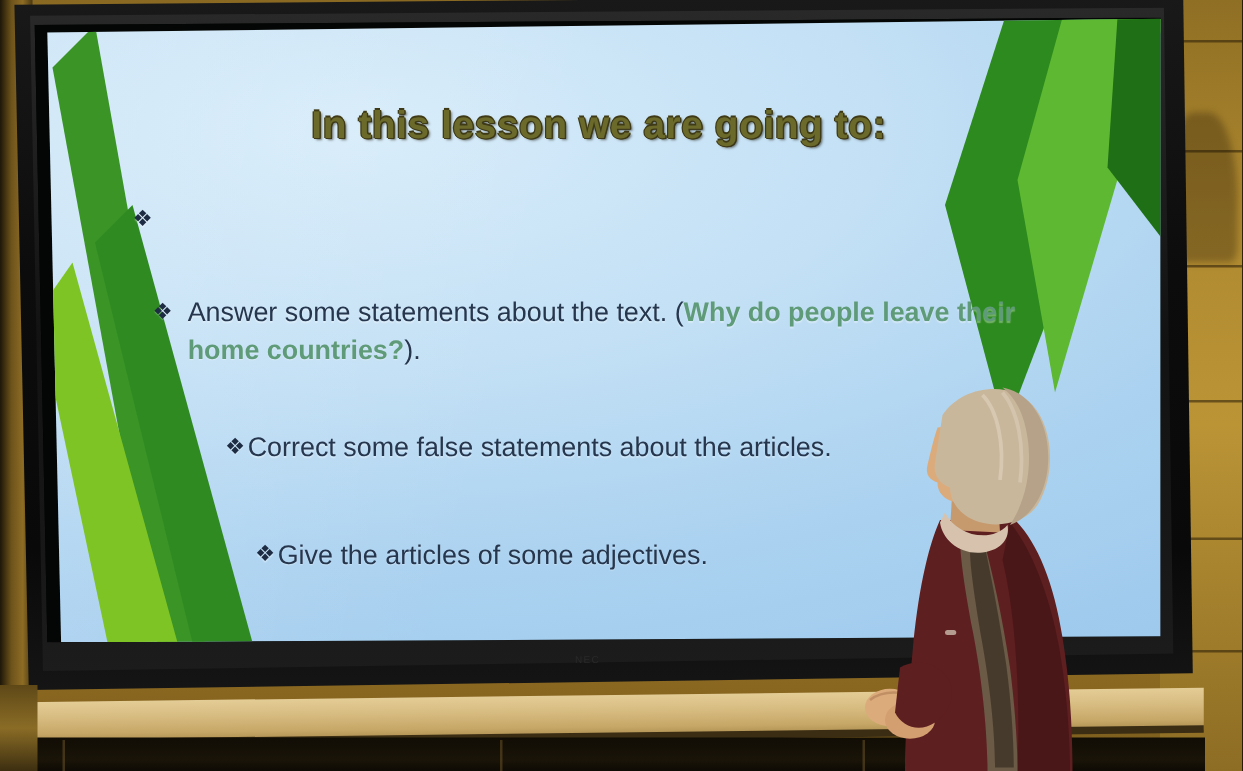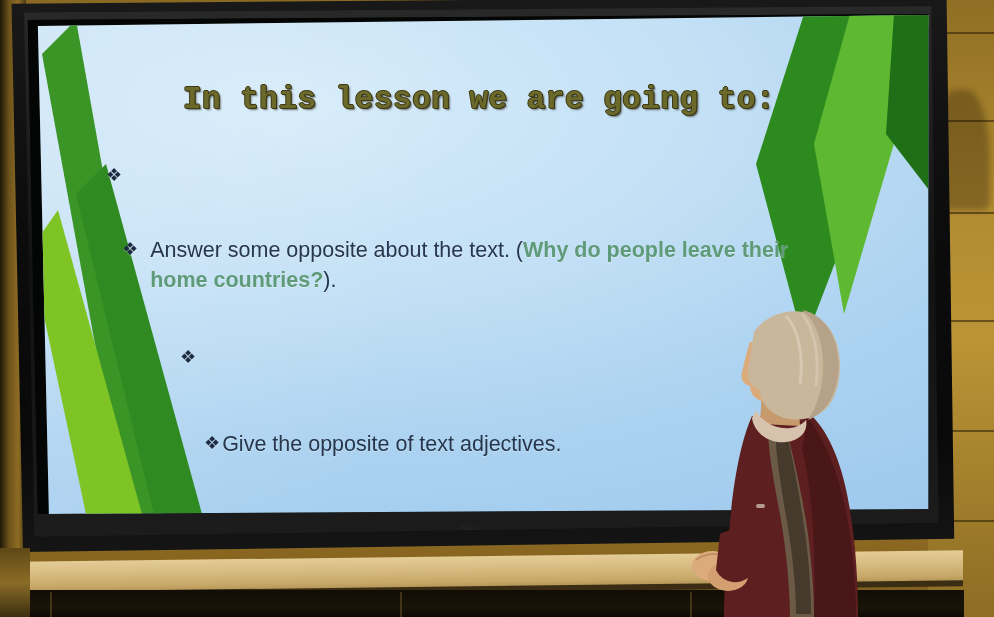--- a/index.html
+++ b/index.html
@@ -129,21 +129,21 @@
     inset: 0;
     pointer-events: none;
   }
 
   
   .slide-title {
     position: absolute;
     left: 0; right: 0;
     top: 68px;
     text-align: center;
-    font-family: Liberation Mono, monospace;
+    font-family: Liberation Sans, sans-serif;
     font-weight: bold;
     font-size: 31px;
     letter-spacing: .5px;
     color: #6b6a2b;
     text-shadow:
       1px 0 0 #3e3a18, -1px 0 0 #3e3a18, 0 1px 0 #3e3a18, 0 -1px 0 #3e3a18,
       1px 1px 0 #35321a, 2px 2px 2px rgba(20,18,6,.55),
       0 0 2px rgba(220,200,120,.55);
     background: linear-gradient(180deg,#c9b978 0%, #8e8a3b 45%, #5c5a22 100%);
     -webkit-background-clip: text;
@@ -284,30 +284,31 @@
         <div class="slide-title">In this lesson we are going to:</div>
 
         <div class="bullets">
 
           <div class="bullet b1">
             <span class="dia">❖</span>
           </div>
 
           <div class="bullet b2">
             <span class="dia">❖</span>
-            <span class="txt"><span>Answer some opposite about the text.  (</span><span class="hl">Why do people leave their home countries?</span><span>).</span></span>
+            <span class="txt"><span>Answer some statements about the text.  (</span><span class="hl">Why do people leave their home countries?</span><span>).</span></span>
           </div>
 
           <div class="bullet b3">
             <span class="dia">❖</span>
+            <span class="txt">Correct some false statements about the articles.</span>
           </div>
 
           <div class="bullet b4">
             <span class="dia">❖</span>
-            <span class="txt">Give the opposite of text adjectives.</span>
+            <span class="txt">Give the articles of some adjectives.</span>
           </div>
 
         </div>
       </div>
     </div>
 
     <div class="brand">NEC</div>
   </div>
 
   <div class="credenza-top"></div>

